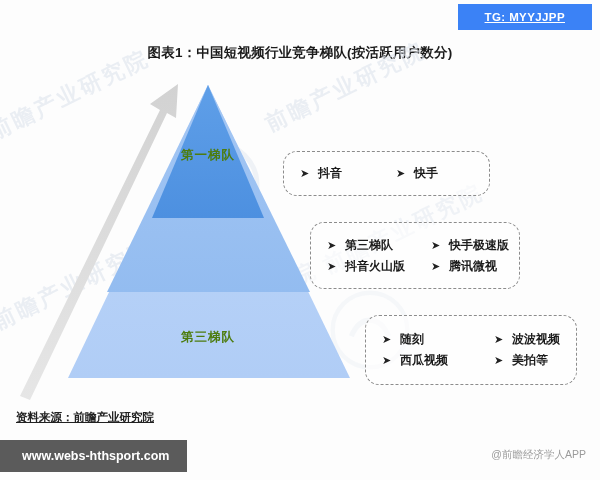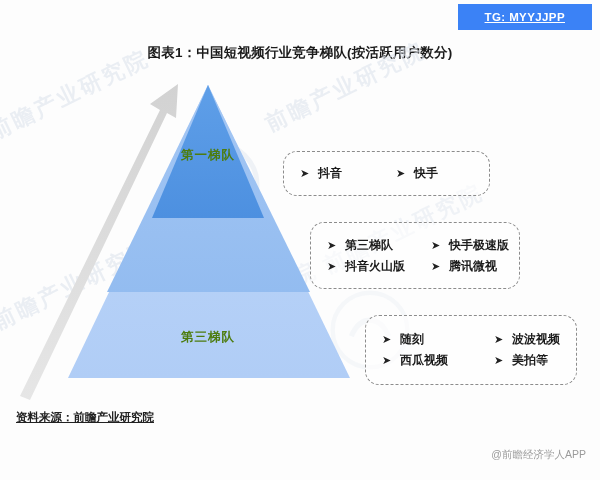--- a/index.html
+++ b/index.html
@@ -289,14 +289,15 @@
         <span class="arrow-bullet">➤</span>
         <span>美拍等</span>
       </span>
     </div>
   </div>
 
   <div id="source-note">资料来源：前瞻产业研究院</div>
   <div id="attribution">@前瞻经济学人APP</div>
 
   <div id="tg-badge">TG: MYYJJPP</div>
+  <div id="url-bar">www.webs-hthsport.com</div>
 
 </div>
 
 </body></html>

